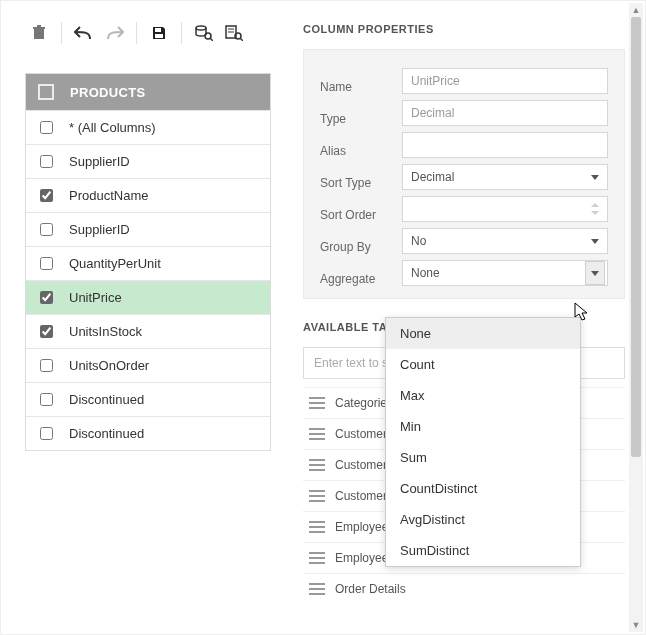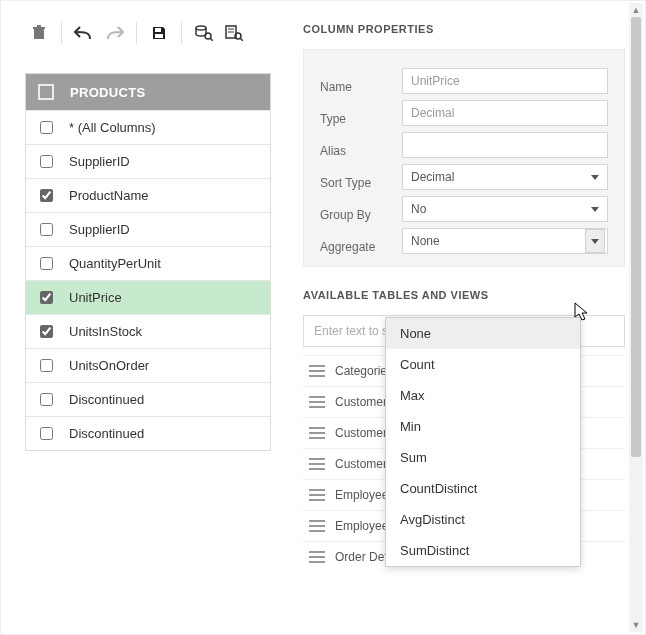--- a/index.html
+++ b/index.html
@@ -168,20 +168,30 @@
           </div>
         </div>
       <div class="prop-row">
           <div class="prop-label">Sort Type</div>
           <div class="prop-field">
             <span>Decimal</span>
             <div class="caret"></div>
           </div>
         </div>
       <div class="prop-row">
+          <div class="prop-label">Sort Order</div>
+          <div class="prop-field">
+            <span></span>
+            <div class="spinner">
+              <div class="up"></div>
+              <div class="dn"></div>
+            </div>
+          </div>
+        </div>
+      <div class="prop-row">
           <div class="prop-label">Group By</div>
           <div class="prop-field">
             <span>No</span>
             <div class="caret"></div>
           </div>
         </div>
       <div class="prop-row">
           <div class="prop-label">Aggregate</div>
           <div class="prop-field">
             <span>None</span>

